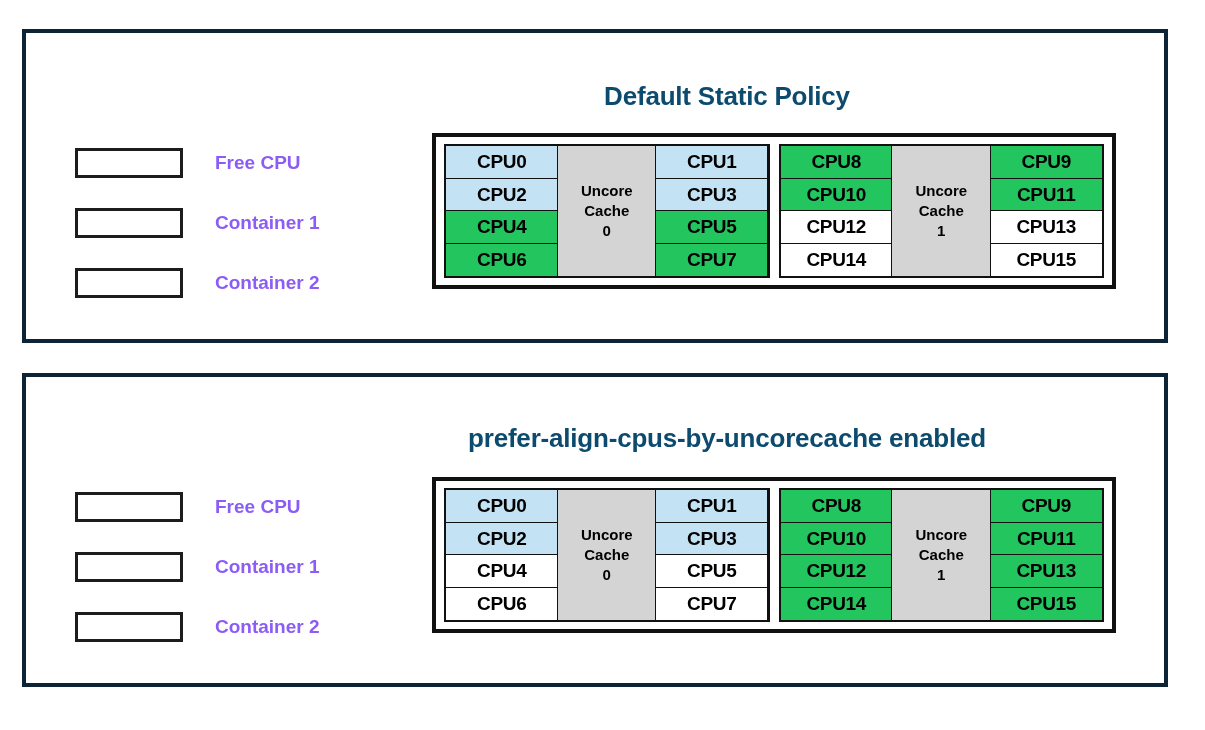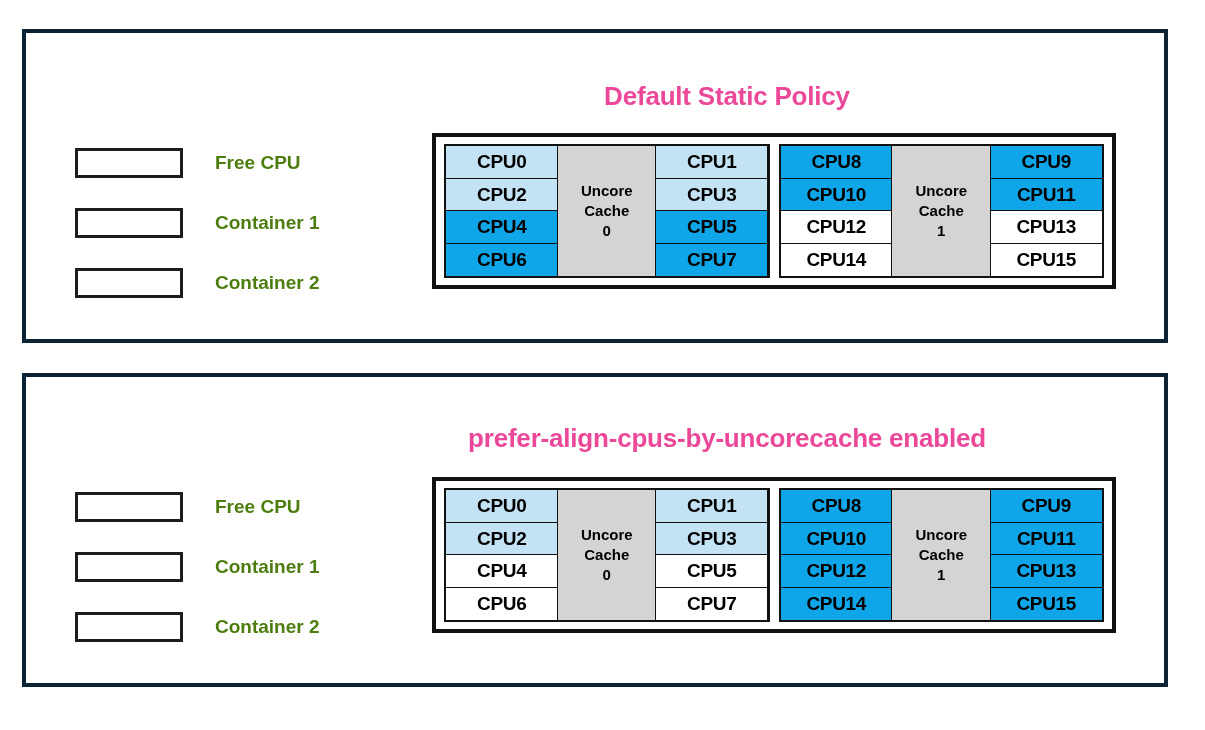--- a/index.html
+++ b/index.html
@@ -23,21 +23,21 @@
   }
   #panel-top    { left: 22px; top: 29px;  width: 1146px; height: 314px; }
   #panel-bottom { left: 22px; top: 373px; width: 1146px; height: 314px; padding-left: 11px; }
 
   .panel-title {
     position: absolute;
     left: 0;
     width: 100%;
     text-align: center;
     font-weight: bold;
-    color: #ec4899;
+    color: #0c4a6e;
     letter-spacing: -0.2px;
     white-space: nowrap;
   }
   #panel-top .panel-title    { top: 48px; font-size: 26px; padding-left: 264px; box-sizing: border-box; }
   #panel-bottom .panel-title { top: 46px; font-size: 26px; padding-left: 264px; box-sizing: border-box; }
 
   
   .legend {
     position: absolute;
     left: 49px;
@@ -54,21 +54,21 @@
     width: 108px;
     height: 30px;
     box-sizing: border-box;
     border: 3px solid #1c1c1c;
     flex: 0 0 auto;
   }
   .legend-label {
     margin-left: 32px;
     font-size: 19px;
     font-weight: bold;
-    color: #4d7c0f;
+    color: #8b5cf6;
     white-space: nowrap;
   }
 
   
   .diagram {
     position: absolute;
     box-sizing: border-box;
     border: 4px solid #111111;
     background: #ffffff;
     display: flex;
@@ -101,21 +101,21 @@
     display: flex;
     align-items: center;
     justify-content: center;
     font-size: 19px;
     font-weight: bold;
     color: #000000;
     letter-spacing: -0.3px;
   }
   .cpu-cell.free { background: #ffffff; }
   .cpu-cell.c1   { background: #c3e3f5; }
-  .cpu-cell.c2   { background: #0ea5e9; }
+  .cpu-cell.c2   { background: #22c55e; }
 
   .cache-box {
     flex: 0 0 100px;
     background: #d4d4d4;
     box-sizing: border-box;
     border: 1.5px solid #111111;
     margin: -0.75px;
     display: flex;
     flex-direction: column;
     align-items: center;

